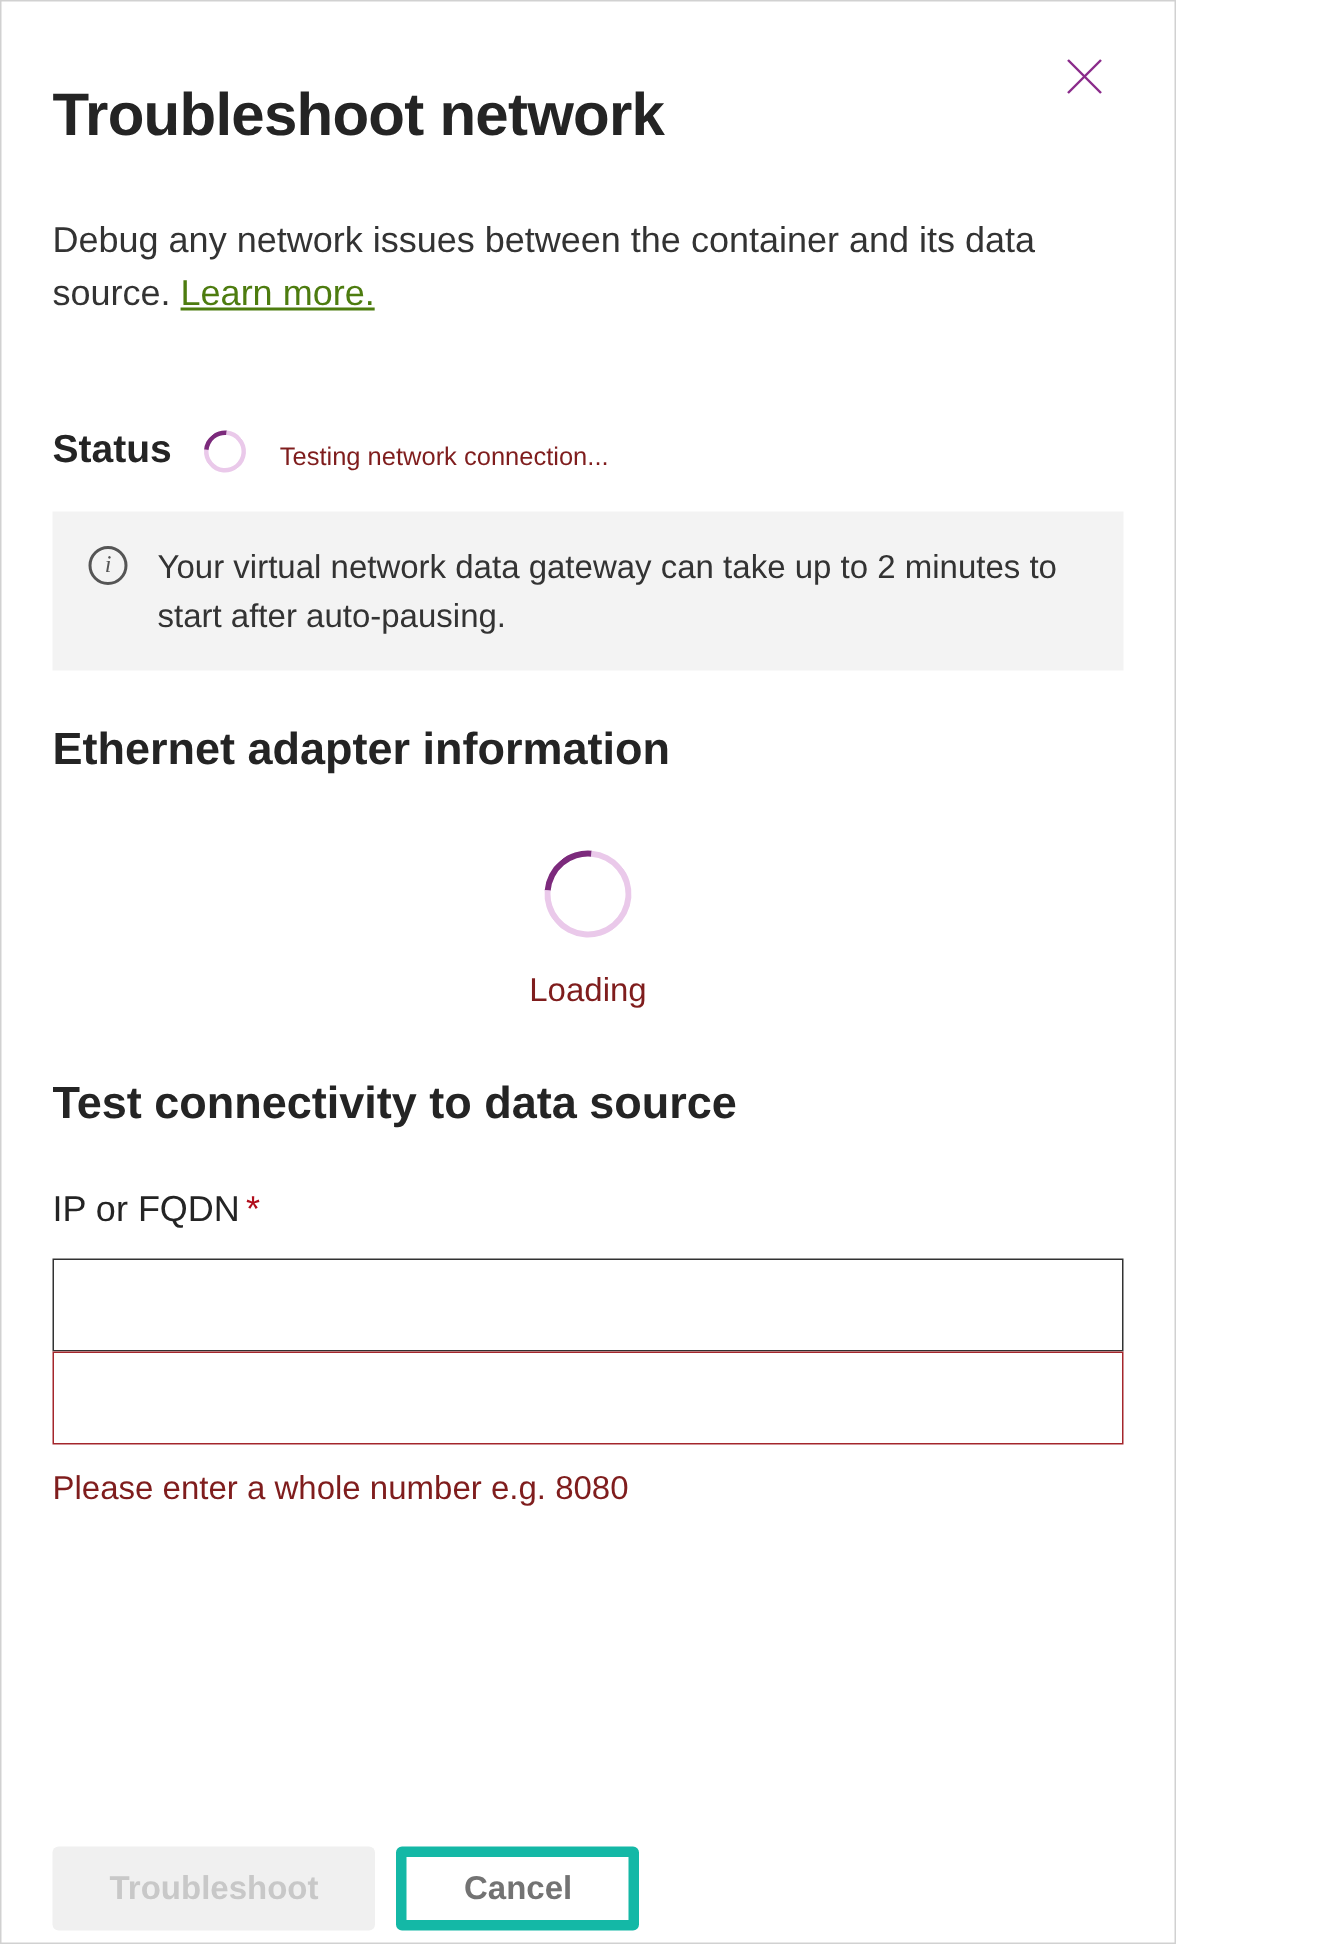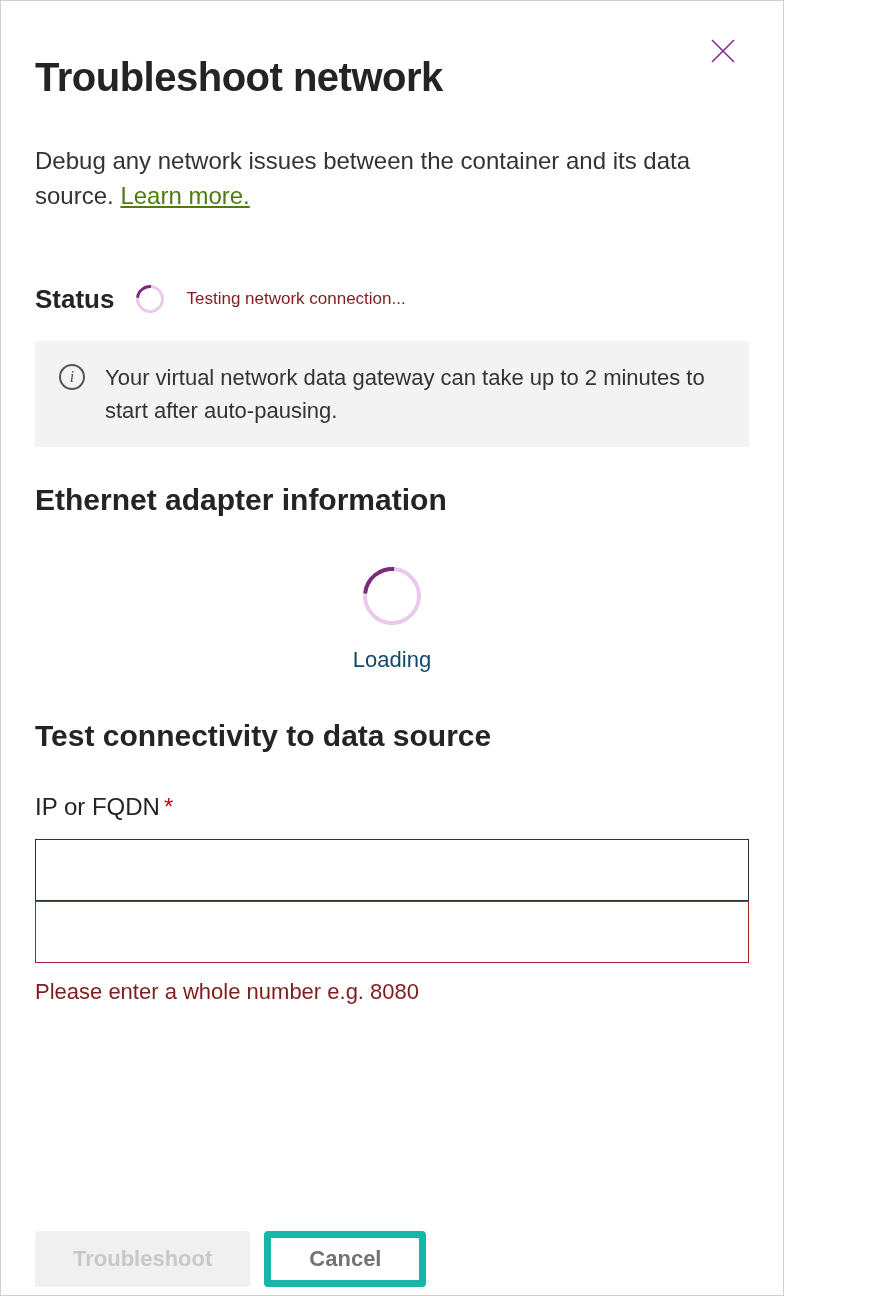--- a/index.html
+++ b/index.html
@@ -44,21 +44,21 @@
     line-height: 1.45;
     color: #333;
     margin-bottom: 70px;
     max-width: 780px;
   }
   .intro a {
     color: #4d7c0f;
   }
   .status-row {
     display: flex;
-    align-items: center;
+    align-items: flex-end;
     gap: 22px;
     margin-bottom: 26px;
   }
   .status-label {
     font-size: 26px;
     font-weight: 600;
   }
   .status-text {
     font-size: 17px;
     color: #7f1d1d;
@@ -119,21 +119,21 @@
     width: 58px;
     height: 58px;
     border: 4px solid #eac9ea;
     border-top-color: #7c2a7c;
     border-radius: 50%;
     transform: rotate(-40deg);
     margin-bottom: 22px;
   }
   .loading-text {
     font-size: 22px;
-    color: #0c4a6e;
+    color: #7f1d1d;
   }
   .field-group { }
   .field-label {
     font-size: 24px;
     font-weight: 400;
     color: #242424;
     display: block;
     margin-bottom: 18px;
   }
   .req { color: #b10e1c; margin-left: 4px; }

